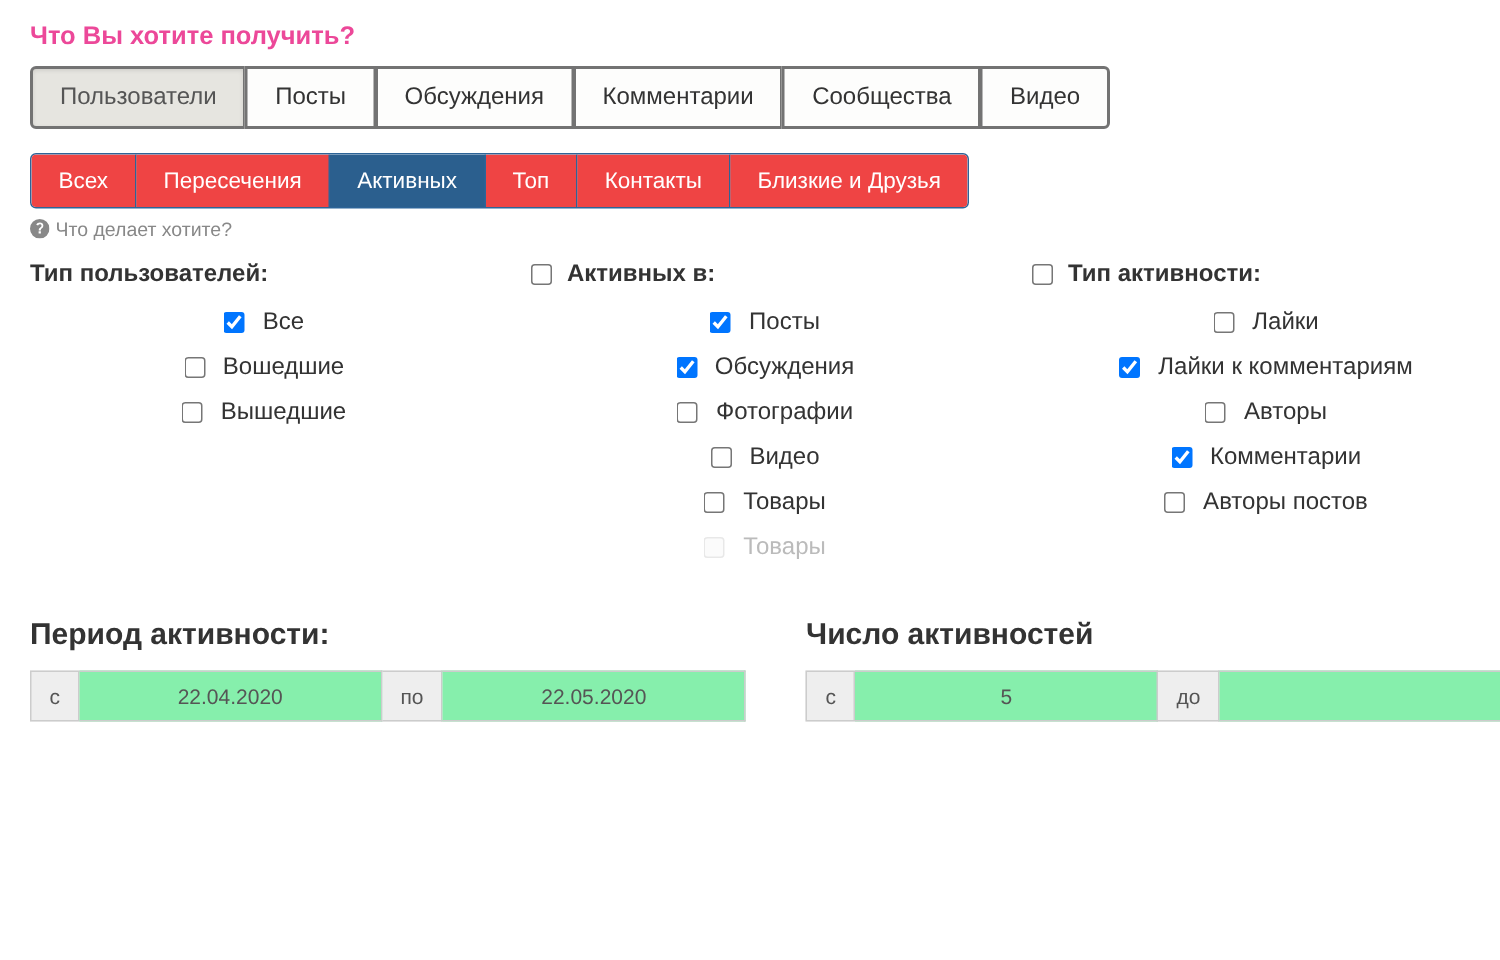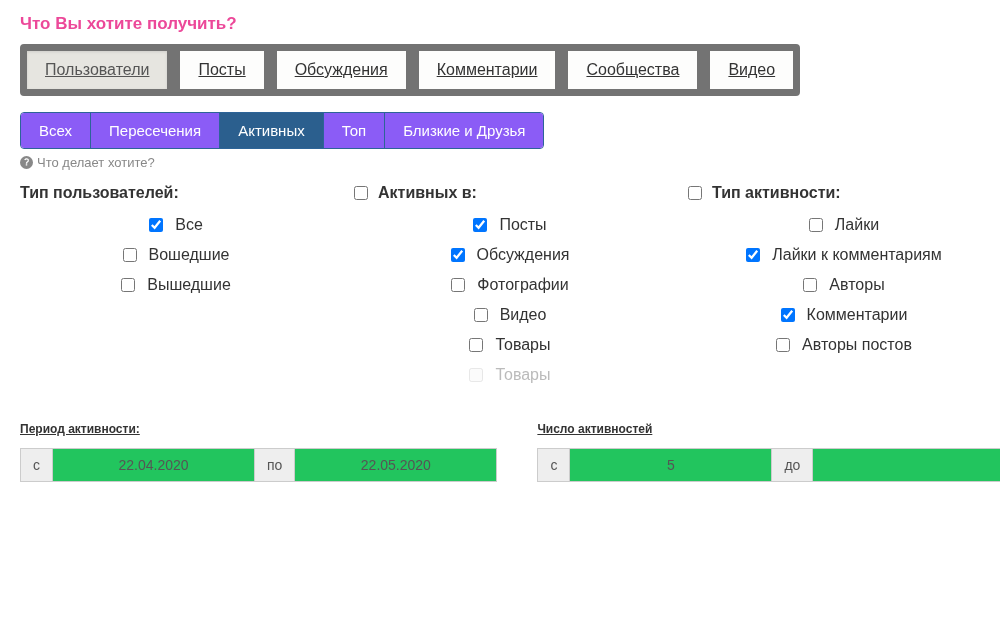--- a/index.html
+++ b/index.html
@@ -15,47 +15,46 @@
     font-weight: bold;
     margin-bottom: 10px;
     color: #ec4899;
   }
   .tab-strip {
     display: flex;
     margin-bottom: 16px;
   }
   .tab {
     padding: 10px 18px;
-    border: 7px solid #737373;
+    border: 2px solid #737373;
     background: #fdfdfc;
     color: #333;
     font-size: 16px;
     cursor: pointer;
     margin-left: -1px;
-    text-decoration: underline;
   }
   .tab:first-child { margin-left: 0; border-top-left-radius: 4px; border-bottom-left-radius: 4px; }
   .tab:last-child { border-top-right-radius: 4px; border-bottom-right-radius: 4px; }
   .tab.active {
     background: #e6e5e0;
     color: #555;
     box-shadow: inset 0 1px 3px rgba(0,0,0,0.1);
   }
 
   .pill-strip {
     display: flex;
     margin-bottom: 6px;
     border-radius: 4px;
     overflow: hidden;
     width: fit-content;
     border: 1px solid #2d6498;
   }
   .pill {
     padding: 9px 18px;
-    background: #8b5cf6;
+    background: #ef4444;
     color: #fff;
     font-size: 15px;
     cursor: pointer;
     border-right: 1px solid #2d6498;
   }
   .pill:last-child { border-right: none; }
   .pill.active {
     background: #2b5f8e;
   }
 
@@ -104,24 +103,23 @@
     cursor: pointer;
   }
   .chk-list li.disabled input[type="checkbox"] { opacity: 0.5; cursor: default; }
 
   .bottom-row {
     display: flex;
     gap: 40px;
   }
   .bottom-block { flex: 1; }
   .bottom-title {
-    font-size: 12px;
+    font-size: 20px;
     font-weight: bold;
     margin-bottom: 12px;
-    text-decoration: underline;
   }
   .input-group {
     display: flex;
     align-items: stretch;
   }
   .addon {
     background: #eee;
     border: 1px solid #ccc;
     padding: 8px 12px;
     font-size: 14px;
@@ -130,21 +128,21 @@
     align-items: center;
   }
   .input-group input {
     border: 1px solid #ccc;
     border-left: none;
     padding: 8px 10px;
     font-size: 14px;
     text-align: center;
     flex: 1;
     min-width: 0;
-    background: #22c55e;
+    background: #86efac;
     color: #555;
   }
   .input-group .addon + input { border-left: none; }
   .input-group .addon:not(:first-child) { border-left: none; }
 </style>
 </head>
 <body>
 
 <div class="heading">Что Вы хотите получить?</div>
 
@@ -155,20 +153,21 @@
   <div class="tab">Комментарии</div>
   <div class="tab">Сообщества</div>
   <div class="tab">Видео</div>
 </div>
 
 <div class="pill-strip">
   <div class="pill">Всех</div>
   <div class="pill">Пересечения</div>
   <div class="pill active">Активных</div>
   <div class="pill">Топ</div>
+  <div class="pill">Контакты</div>
   <div class="pill">Близкие и Друзья</div>
 </div>
 
 <div class="parser-help">
   <span class="q-icon">
     <svg width="13" height="13" viewBox="0 0 16 16" fill="currentColor">
         <path d="M8 0a8 8 0 100 16A8 8 0 008 0zm.93 11.8H7.07v-1.7h1.86v1.7zm1.93-5.45c-.15.34-.5.73-1.06 1.19-.38.31-.62.56-.73.76-.1.2-.16.48-.16.84v.26H7.2v-.32c0-.5.08-.9.25-1.2.17-.3.49-.63.96-.99.43-.33.71-.6.85-.8.14-.2.21-.43.21-.68 0-.33-.12-.59-.35-.78-.23-.19-.55-.29-.96-.29-.73 0-1.24.33-1.53.99l-1.5-.67c.25-.57.64-1.01 1.17-1.33.53-.32 1.15-.48 1.86-.48.8 0 1.46.21 1.98.63.52.42.78.97.78 1.65 0 .42-.08.8-.23 1.12z"></path>
       </svg>
   </span>
   <span>Что делает хотите?</span>

